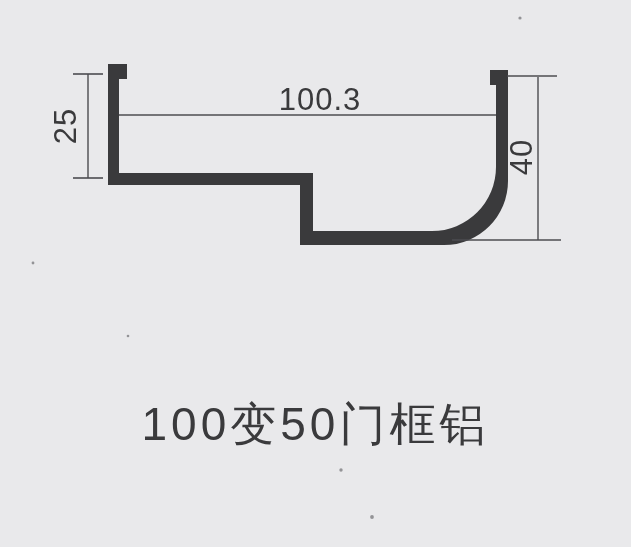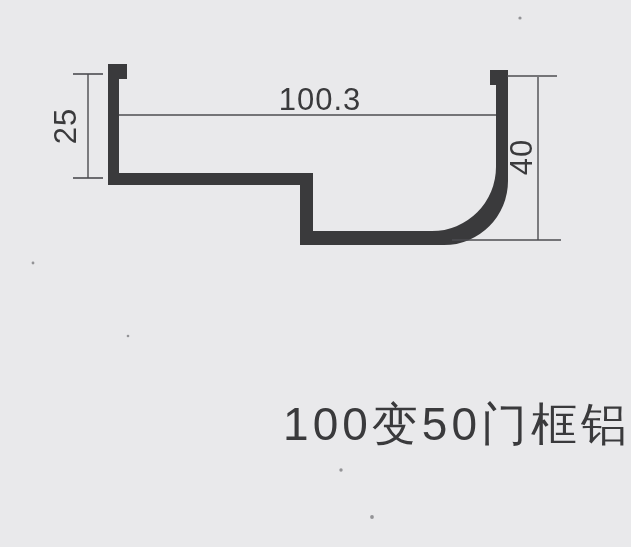--- a/index.html
+++ b/index.html
@@ -39,21 +39,21 @@
     font-family: "Liberation Sans", "DejaVu Sans", sans-serif;
     font-size: 31px;
     letter-spacing: 1px;
     fill: var(--ink, #3a3a3c);
   }
   .caption {
     position: absolute;
     top: 394px;
     left: 0;
     width: 100%;
-    text-align: right;
+    text-align: center;
     font-size: 46px;
     font-weight: 500;
     letter-spacing: 4px;
     color: var(--ink, #3a3a3c);
   }
   .speck {
     fill: var(--line, #4c4c50);
     opacity: 0.55;
   }
 </style>

